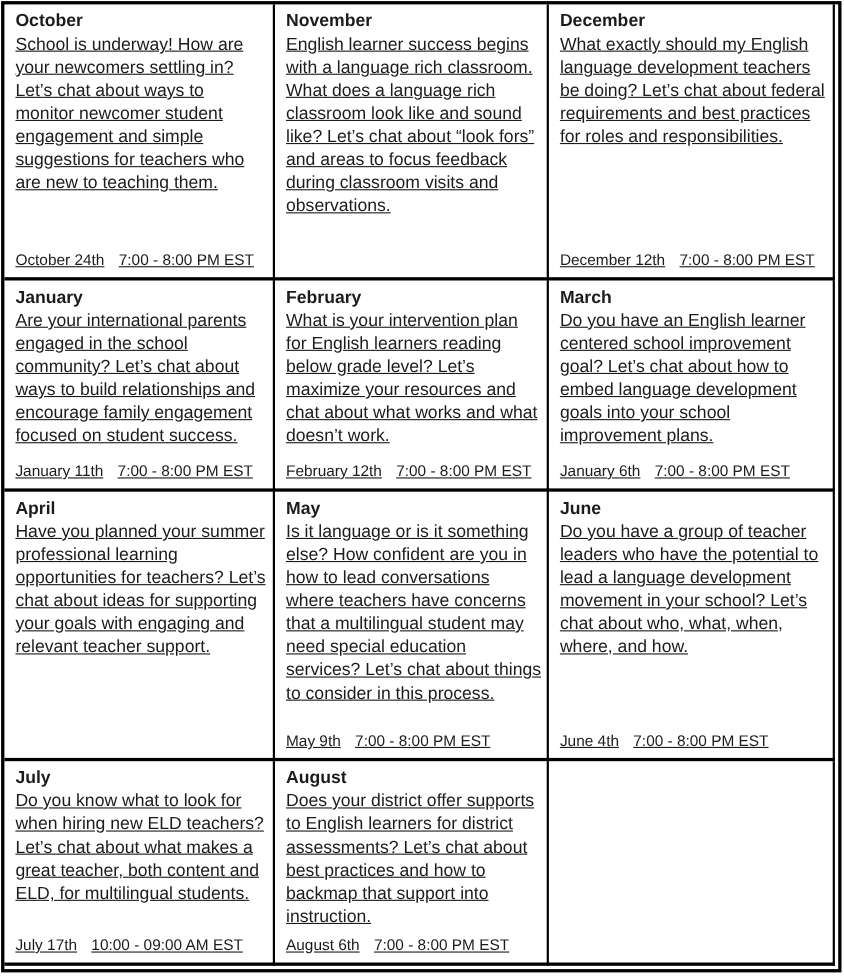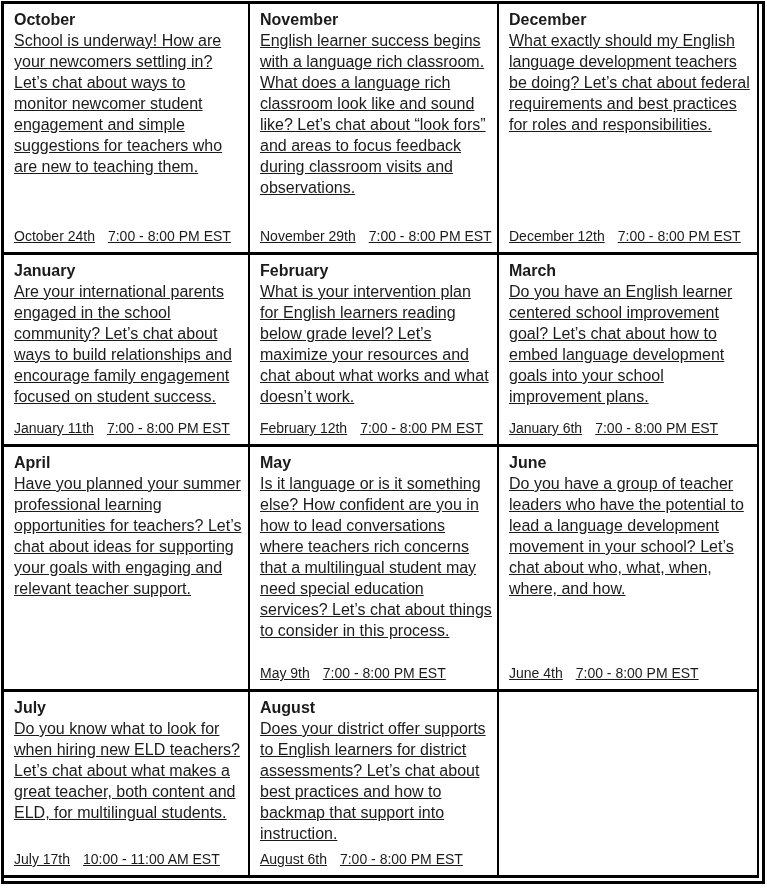--- a/index.html
+++ b/index.html
@@ -69,23 +69,20 @@
       <div class="month">October</div>
       <div class="desc">School is underway! How are your newcomers settling in? Let’s chat about ways to monitor newcomer student engagement and simple suggestions for teachers who are new to teaching them.</div>
       <div class="dateline">
         <span class="date">October 24th</span><span class="time">7:00 - 8:00 PM EST</span>
       </div>
     </div>
 
     <div class="cell">
       <div class="month">November</div>
       <div class="desc">English learner success begins with a language rich classroom. What does a language rich classroom look like and sound like? Let’s chat about “look fors” and areas to focus feedback during classroom visits and observations.</div>
-      <div class="dateline">
-        <span class="date">November 29th</span><span class="time">7:00 - 8:00 PM EST</span>
-      </div>
     </div>
 
     <div class="cell">
       <div class="month">December</div>
       <div class="desc">What exactly should my English language development teachers be doing? Let’s chat about federal requirements and best practices for roles and responsibilities.</div>
       <div class="dateline">
         <span class="date">December 12th</span><span class="time">7:00 - 8:00 PM EST</span>
       </div>
     </div>
 
@@ -113,39 +110,39 @@
       </div>
     </div>
 
     <div class="cell">
       <div class="month">April</div>
       <div class="desc">Have you planned your summer professional learning opportunities for teachers? Let’s chat about ideas for supporting your goals with engaging and relevant teacher support.</div>
     </div>
 
     <div class="cell">
       <div class="month">May</div>
-      <div class="desc">Is it language or is it something else? How confident are you in how to lead conversations where teachers rich concerns that a multilingual student may need special education services? Let’s chat about things to consider in this process.</div>
+      <div class="desc">Is it language or is it something else? How confident are you in how to lead conversations where teachers have concerns that a multilingual student may need special education services? Let’s chat about things to consider in this process.</div>
       <div class="dateline">
         <span class="date">May 9th</span><span class="time">7:00 - 8:00 PM EST</span>
       </div>
     </div>
 
     <div class="cell">
       <div class="month">June</div>
       <div class="desc">Do you have a group of teacher leaders who have the potential to lead a language development movement in your school? Let’s chat about who, what, when, where, and how.</div>
       <div class="dateline">
         <span class="date">June 4th</span><span class="time">7:00 - 8:00 PM EST</span>
       </div>
     </div>
 
     <div class="cell">
       <div class="month">July</div>
       <div class="desc">Do you know what to look for when hiring new ELD teachers? Let’s chat about what makes a great teacher, both content and ELD, for multilingual students.</div>
       <div class="dateline">
-        <span class="date">July 17th</span><span class="time">10:00 - 11:00 AM EST</span>
+        <span class="date">July 17th</span><span class="time">10:00 - 09:00 AM EST</span>
       </div>
     </div>
 
     <div class="cell">
       <div class="month">August</div>
       <div class="desc">Does your district offer supports to English learners for district assessments? Let’s chat about best practices and how to backmap that support into instruction.</div>
       <div class="dateline">
         <span class="date">August 6th</span><span class="time">7:00 - 8:00 PM EST</span>
       </div>
     </div>

